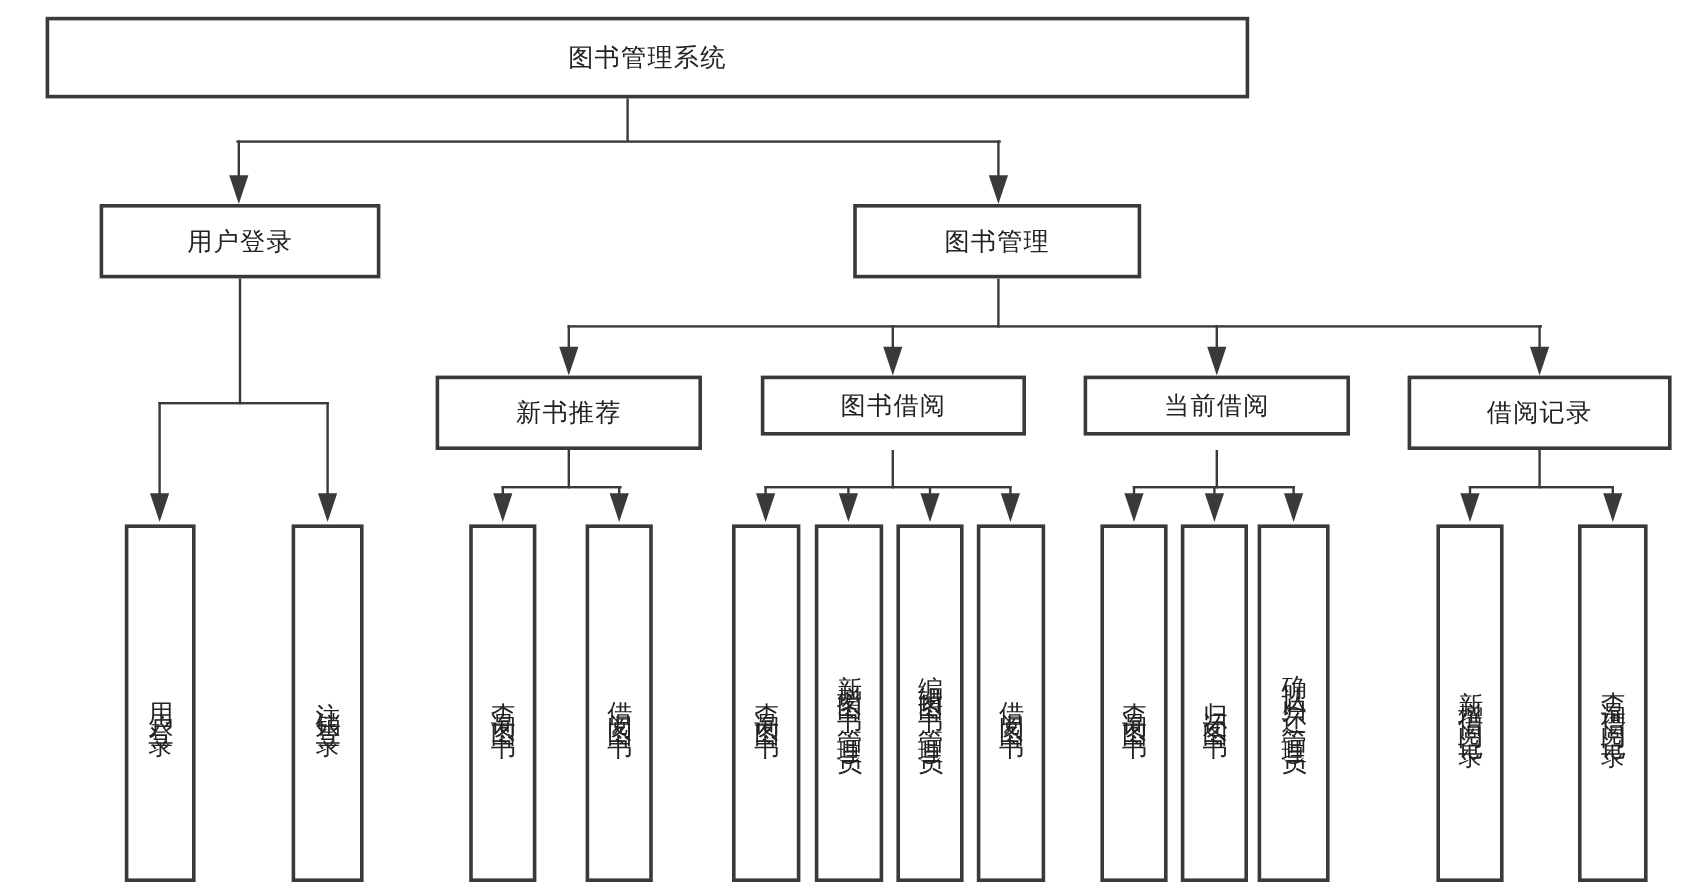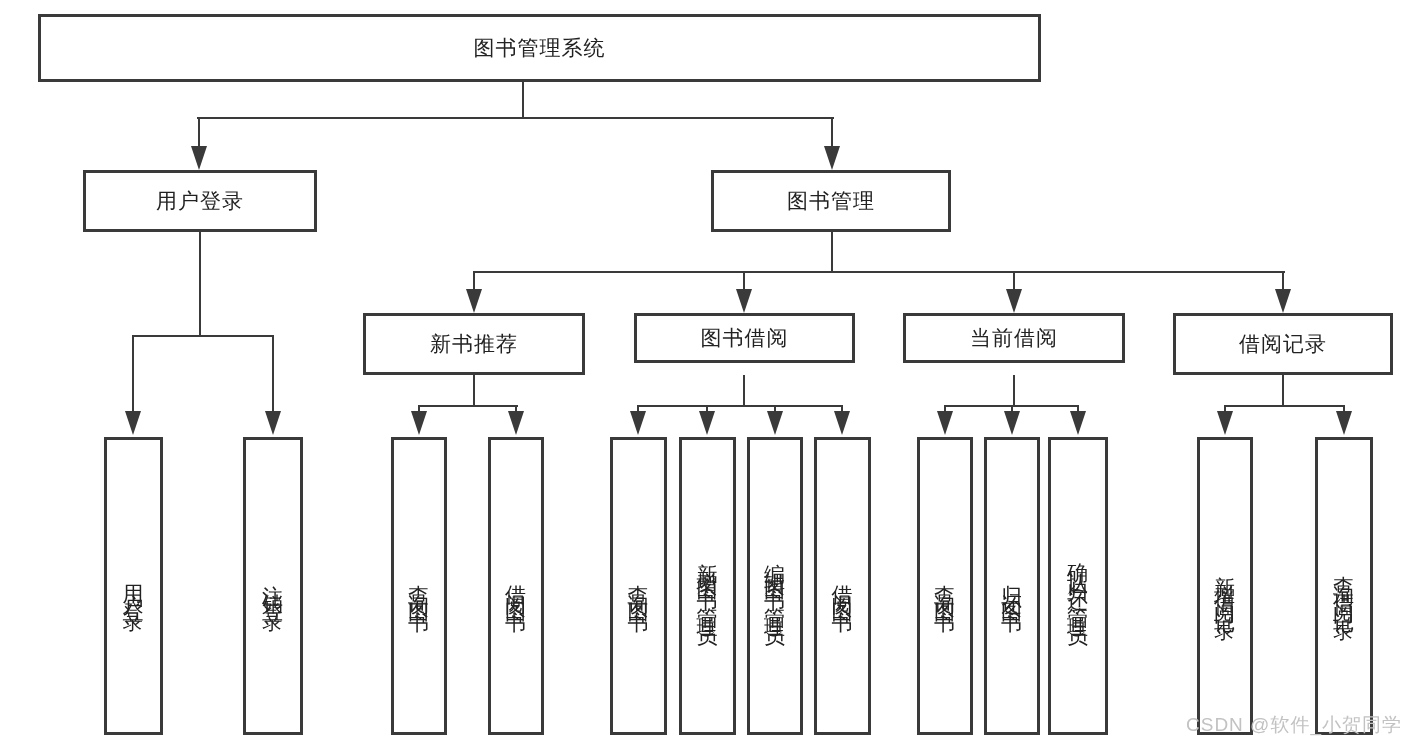--- a/index.html
+++ b/index.html
@@ -173,15 +173,14 @@
     <span class="vtext">确认归还（管理员）</span>
   </div>
 
   <div class="box vbox" style="left:1197px;top:437px;width:56px;height:298px">
     <span class="vtext">新增借阅记录</span>
   </div>
   <div class="box vbox" style="left:1315px;top:437px;width:58px;height:298px">
     <span class="vtext">查询借阅记录</span>
   </div>
 
-  <div class="watermark">CSDN @软件_小贺同学</div>
 
 </div>
 
 </body></html>

